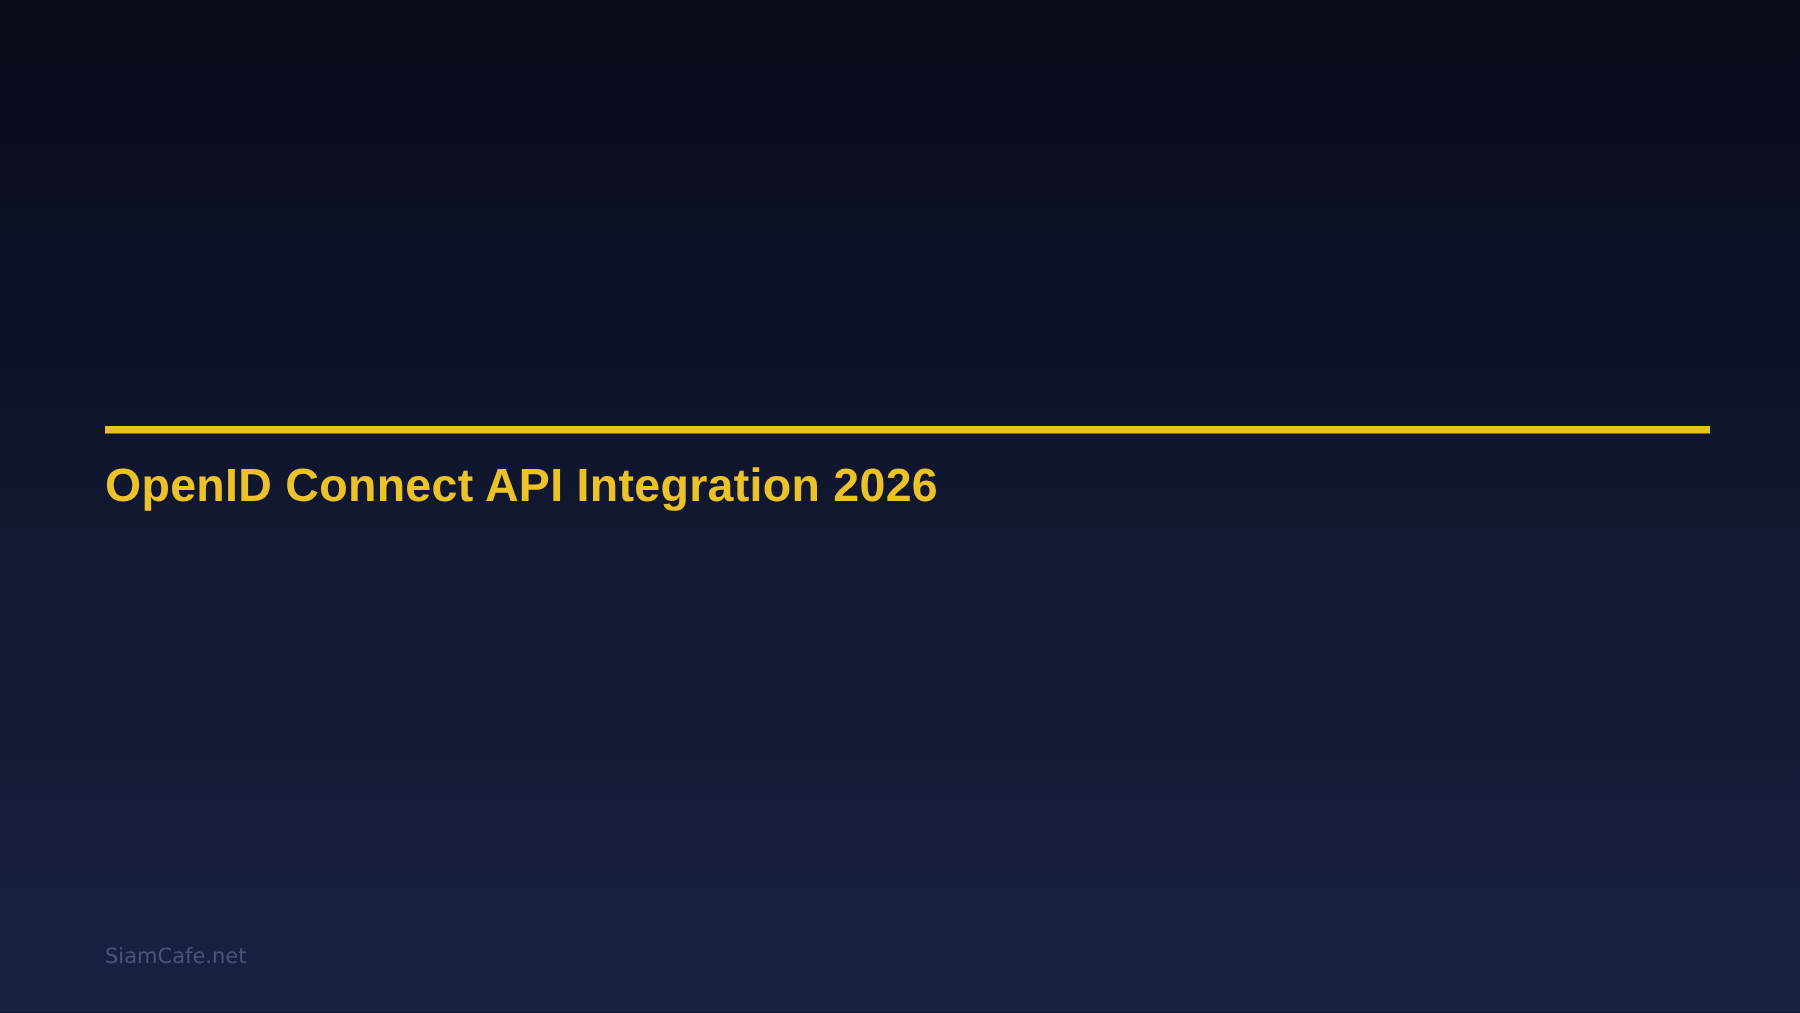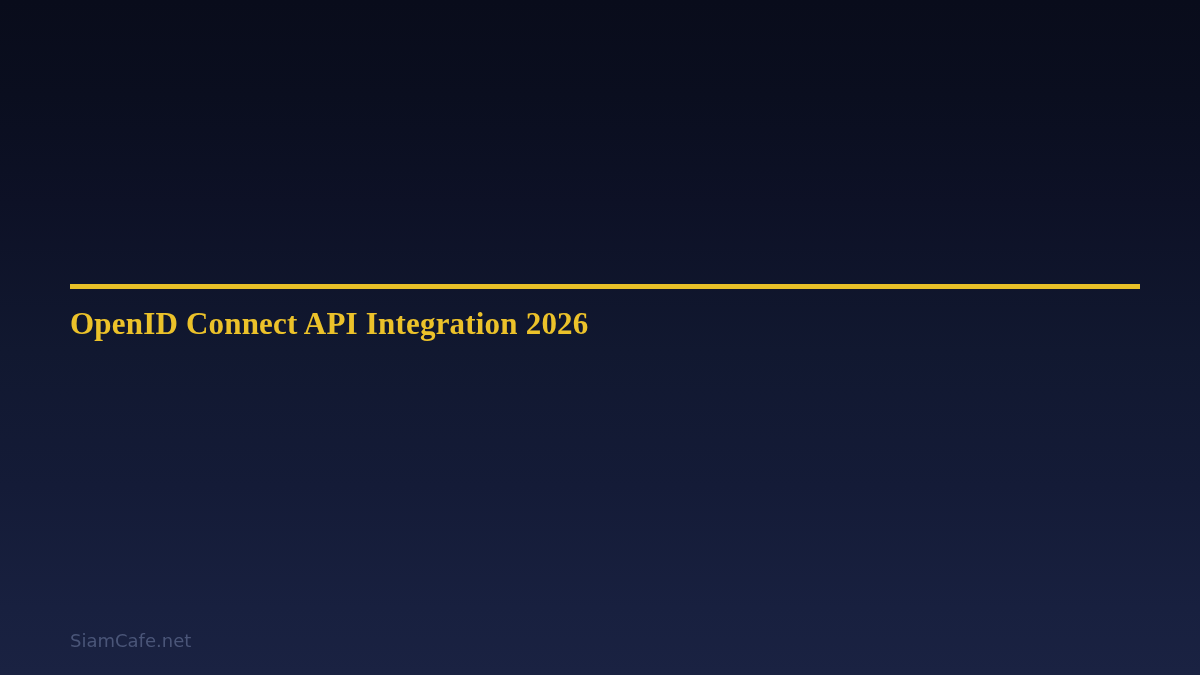--- a/index.html
+++ b/index.html
@@ -50,35 +50,35 @@
     border-radius: 0;
   }
 
   .slide-title {
     margin: 0;
     padding: 0;
     position: absolute;
     left: 0;
     top: 21px;
     white-space: nowrap;
-    font-family: Liberation Serif, serif;
+    font-family: Liberation Sans, sans-serif;
     font-size: 31px;
     font-weight: 700;
     letter-spacing: 0.2px;
     line-height: 1.2;
     color: #ecc22a;
   }
 
   
   .footer-watermark {
     position: absolute;
     left: 70px;
     top: 630px;
     font-family: "DejaVu Sans", "Liberation Sans", sans-serif;
-    font-size: 18px;
+    font-size: 14px;
     font-weight: 400;
     line-height: 1.2;
     color: #4a5578;
     white-space: nowrap;
   }
 </style>
 </head>
 <body>
 
 <div class="slide">

